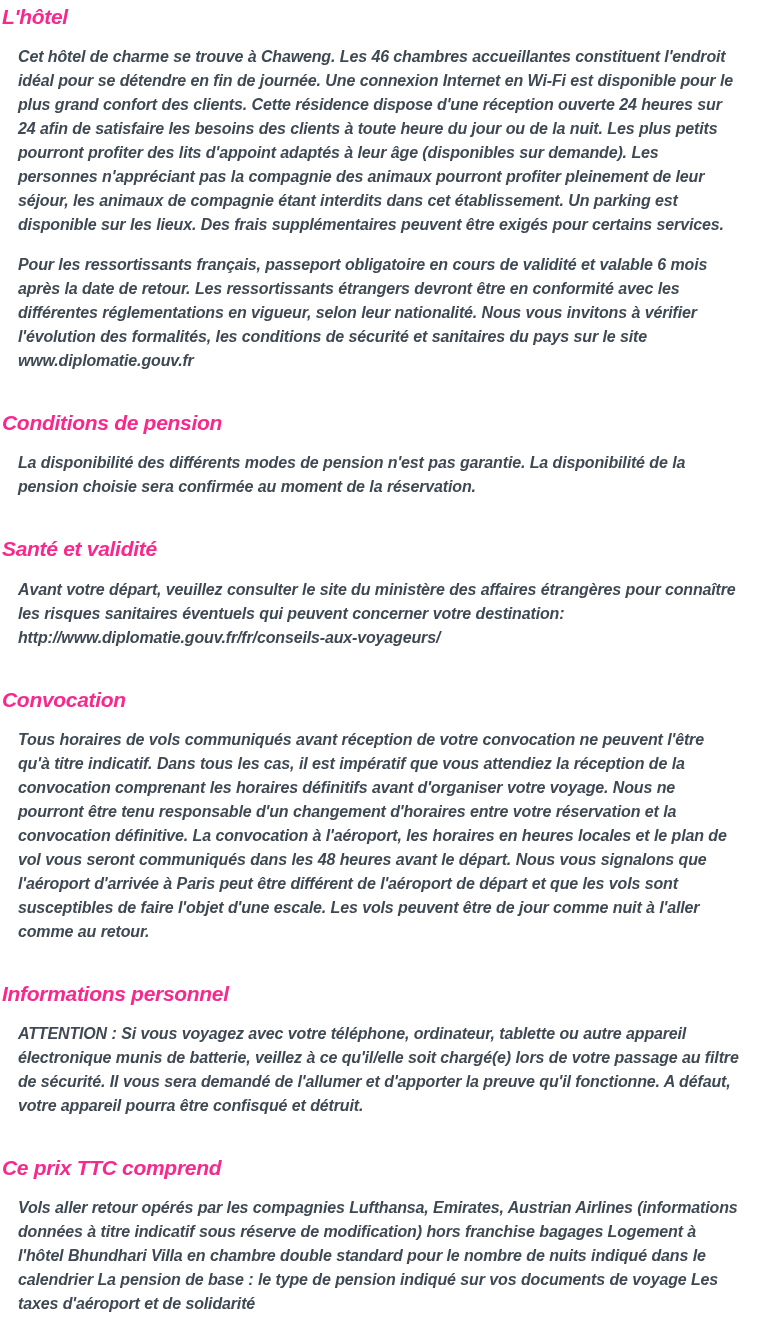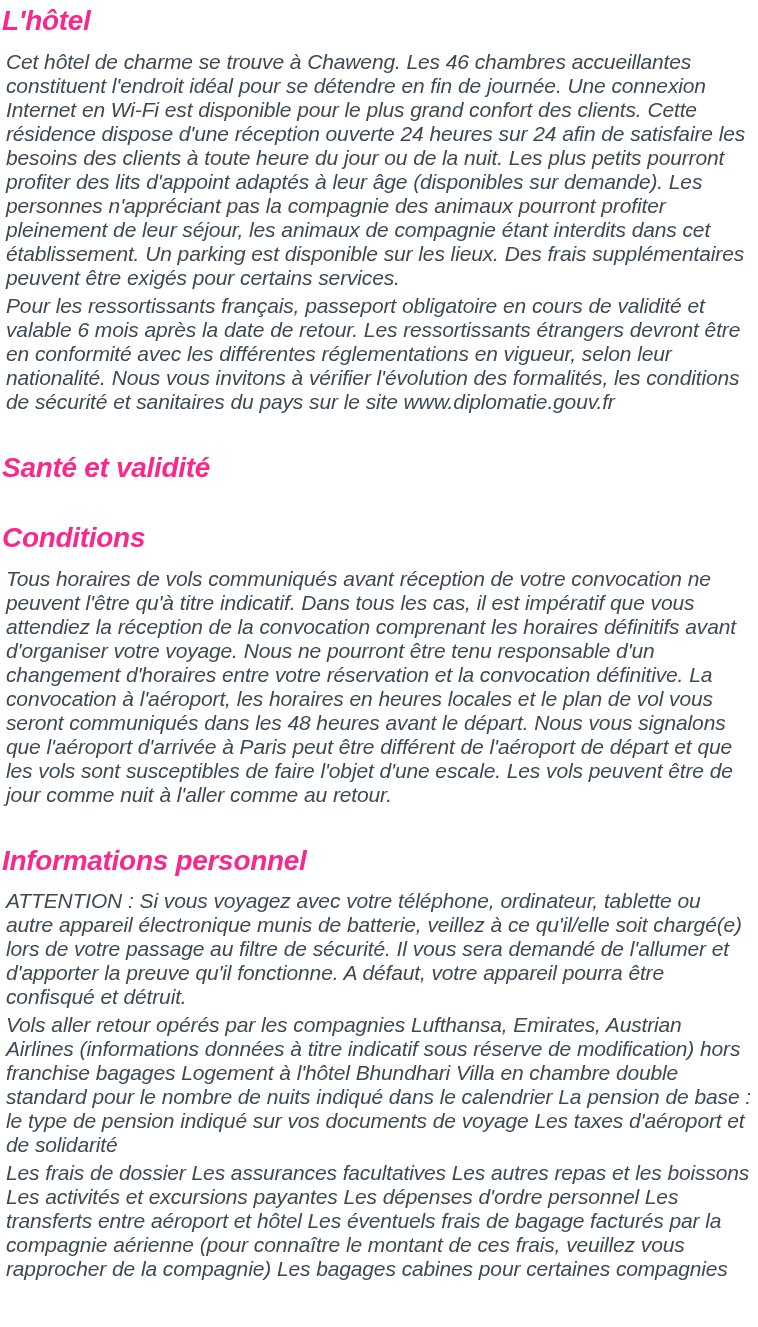--- a/index.html
+++ b/index.html
@@ -15,70 +15,74 @@
     font-family: "Liberation Sans", sans-serif;
     font-style: italic;
     color: #3f4953;
     overflow-x: hidden;
   }
   .section { margin: 0; }
   .section-heading {
     font-family: "Liberation Sans", sans-serif;
     font-style: italic;
     font-weight: 700;
-    font-size: 28px;
+    font-size: 21px;
     line-height: 1.2;
     color: #f8288c;
     margin: 37px 0 12px 0;
     letter-spacing: -0.3px;
   }
   .section:first-of-type .section-heading {
     margin-top: 2px;
   }
   .section-body {
-    font-size: 21px;
+    font-size: 16px;
     line-height: 24px;
-    font-weight: 400;
-    margin: 4px;
+    font-weight: 700;
+    margin: 16px;
     letter-spacing: -0.15px;
     word-spacing: 0.2px;
   }
 </style>
 </head>
 <body>
 
 <main>
 
   <section class="section">
     <h2 class="section-heading">L'hôtel</h2>
     <p class="section-body">Cet hôtel de charme se trouve à Chaweng. Les 46 chambres accueillantes constituent l'endroit idéal pour se détendre en fin de journée. Une connexion Internet en Wi-Fi est disponible pour le plus grand confort des clients. Cette résidence dispose d'une réception ouverte 24 heures sur 24 afin de satisfaire les besoins des clients à toute heure du jour ou de la nuit. Les plus petits pourront profiter des lits d'appoint adaptés à leur âge (disponibles sur demande). Les personnes n'appréciant pas la compagnie des animaux pourront profiter pleinement de leur séjour, les animaux de compagnie étant interdits dans cet établissement. Un parking est disponible sur les lieux. Des frais supplémentaires peuvent être exigés pour certains services.</p>
   </section>
 
   <section class="section">
     <p class="section-body">Pour les ressortissants français, passeport obligatoire en cours de validité et valable 6 mois après la date de retour. Les ressortissants étrangers devront être en conformité avec les différentes réglementations en vigueur, selon leur nationalité. Nous vous invitons à vérifier l'évolution des formalités, les conditions de sécurité et sanitaires du pays sur le site www.diplomatie.gouv.fr</p>
   </section>
 
   <section class="section">
+    <h2 class="section-heading">Conditions de pension</h2>
+    <p class="section-body">La disponibilité des différents modes de pension n'est pas garantie. La disponibilité de la pension choisie sera confirmée au moment de la réservation.</p>
   </section>
 
   <section class="section">
     <h2 class="section-heading">Santé et validité</h2>
+    <p class="section-body">Avant votre départ, veuillez consulter le site du ministère des affaires étrangères pour connaître les risques sanitaires éventuels qui peuvent concerner votre destination: http://www.diplomatie.gouv.fr/fr/conseils-aux-voyageurs/</p>
   </section>
 
   <section class="section">
-    <h2 class="section-heading">Conditions</h2>
+    <h2 class="section-heading">Convocation</h2>
     <p class="section-body">Tous horaires de vols communiqués avant réception de votre convocation ne peuvent l'être qu'à titre indicatif. Dans tous les cas, il est impératif que vous attendiez la réception de la convocation comprenant les horaires définitifs avant d'organiser votre voyage. Nous ne pourront être tenu responsable d'un changement d'horaires entre votre réservation et la convocation définitive. La convocation à l'aéroport, les horaires en heures locales et le plan de vol vous seront communiqués dans les 48 heures avant le départ. Nous vous signalons que l'aéroport d'arrivée à Paris peut être différent de l'aéroport de départ et que les vols sont susceptibles de faire l'objet d'une escale. Les vols peuvent être de jour comme nuit à l'aller comme au retour.</p>
   </section>
 
   <section class="section">
     <h2 class="section-heading">Informations personnel</h2>
     <p class="section-body">ATTENTION : Si vous voyagez avec votre téléphone, ordinateur, tablette ou autre appareil électronique munis de batterie, veillez à ce qu'il/elle soit chargé(e) lors de votre passage au filtre de sécurité. Il vous sera demandé de l'allumer et d'apporter la preuve qu'il fonctionne. A défaut, votre appareil pourra être confisqué et détruit.</p>
   </section>
 
   <section class="section">
+    <h2 class="section-heading">Ce prix TTC comprend</h2>
     <p class="section-body">Vols aller retour opérés par les compagnies Lufthansa, Emirates, Austrian Airlines (informations données à titre indicatif sous réserve de modification) hors franchise bagages Logement à l'hôtel Bhundhari Villa en chambre double standard pour le nombre de nuits indiqué dans le calendrier La pension de base : le type de pension indiqué sur vos documents de voyage Les taxes d'aéroport et de solidarité</p>
   </section>
 
   <section class="section">
     <p class="section-body">Les frais de dossier Les assurances facultatives Les autres repas et les boissons Les activités et excursions payantes Les dépenses d'ordre personnel Les transferts entre aéroport et hôtel Les éventuels frais de bagage facturés par la compagnie aérienne (pour connaître le montant de ces frais, veuillez vous rapprocher de la compagnie) Les bagages cabines pour certaines compagnies</p>
   </section>
 
 </main>
 
 </body></html>

